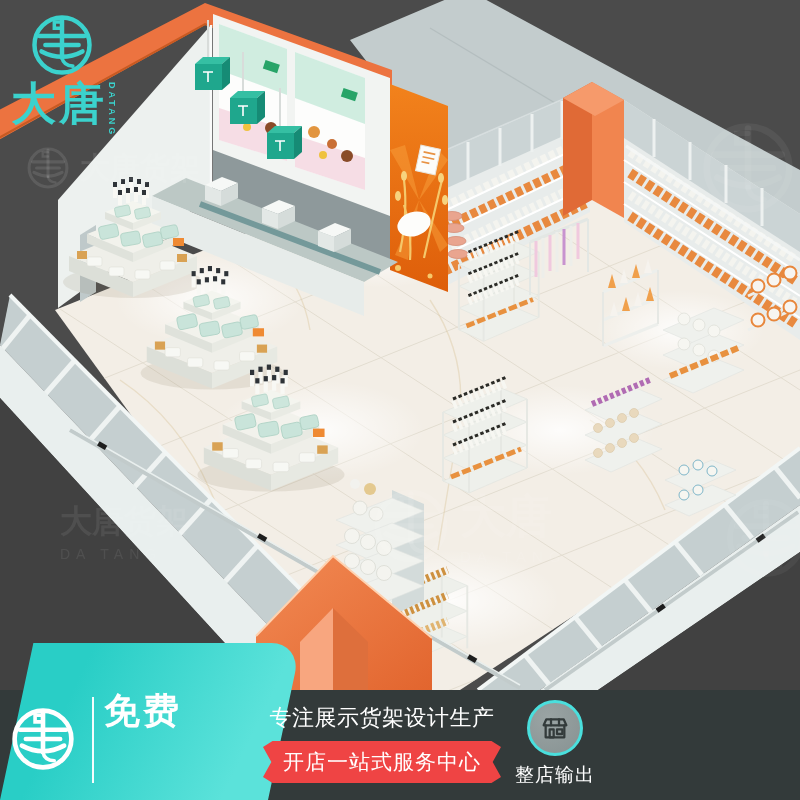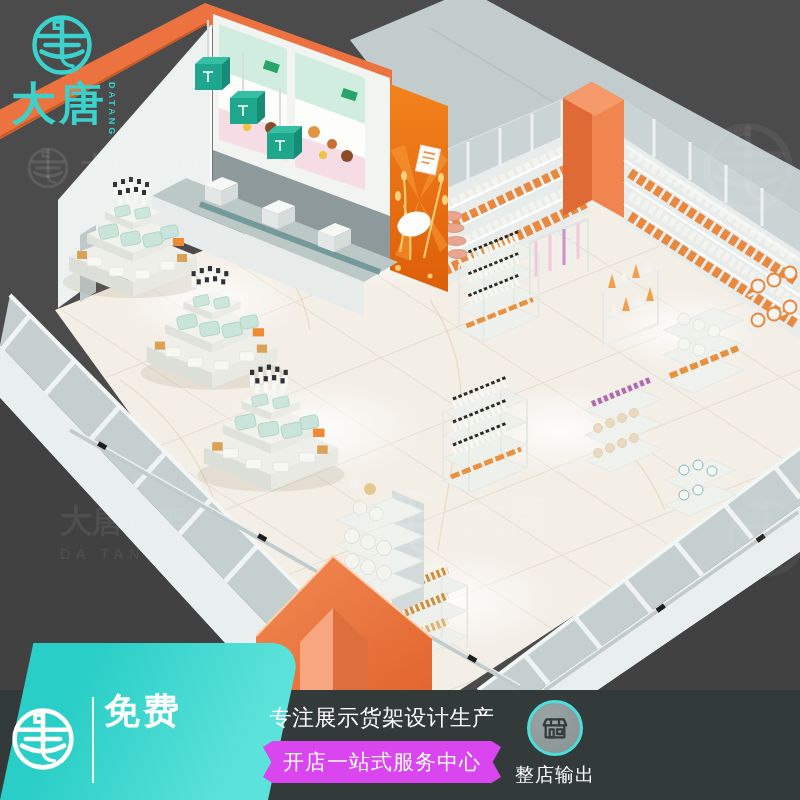--- a/index.html
+++ b/index.html
@@ -28,21 +28,21 @@
               clip-path:polygon(100% 0,100% 100%,0 100%);}
   .cyan-block{position:absolute;left:0;top:-47px;width:268px;height:157px;
               background:linear-gradient(105deg,#29CEC6 20%,#5BE2DA 85%);
               border-top-right-radius:30px;transform:skewX(-12deg);transform-origin:bottom left;}
   .footer .emblem{position:absolute;left:10px;top:16px;width:66px;height:66px;color:#fff;}
   .f-divider{position:absolute;left:92px;top:7px;width:2px;height:86px;background:rgba(255,255,255,.95);}
   .offer{position:absolute;left:104px;top:1px;color:#fff;font-weight:800;font-size:36px;
          line-height:1.12;letter-spacing:3px;}
   .slogan-main{position:absolute;left:262px;top:13px;width:240px;text-align:center;color:#fff;
                font-size:22px;font-weight:500;letter-spacing:.5px;white-space:nowrap;}
-  .ribbon{position:absolute;left:263px;top:51px;width:238px;height:42px;background:#d946ef;
+  .ribbon{position:absolute;left:263px;top:51px;width:238px;height:42px;background:#ef4444;
           clip-path:polygon(4% 0%,96% 0%,100% 14%,96.5% 50%,100% 86%,96% 100%,4% 100%,0% 86%,3.5% 50%,0% 14%);
           color:#fff;font-size:21px;letter-spacing:1px;text-align:center;line-height:42px;white-space:nowrap;}
   .services{position:absolute;left:513px;top:10px;display:flex;}
   .service{width:84px;display:flex;flex-direction:column;align-items:center;}
   .svc-circle{width:56px;height:56px;border-radius:50%;border:3px solid #4ADFDD;
               background:radial-gradient(circle at 35% 30%,#9AA4A4,#879292);
               display:flex;align-items:center;justify-content:center;}
   .svc-circle svg{width:32px;height:32px;stroke:#333B3B;fill:none;stroke-width:1.7;
                   stroke-linecap:round;stroke-linejoin:round;}
   .svc-label{margin-top:6px;color:#fff;font-size:19px;letter-spacing:1px;white-space:nowrap;}

